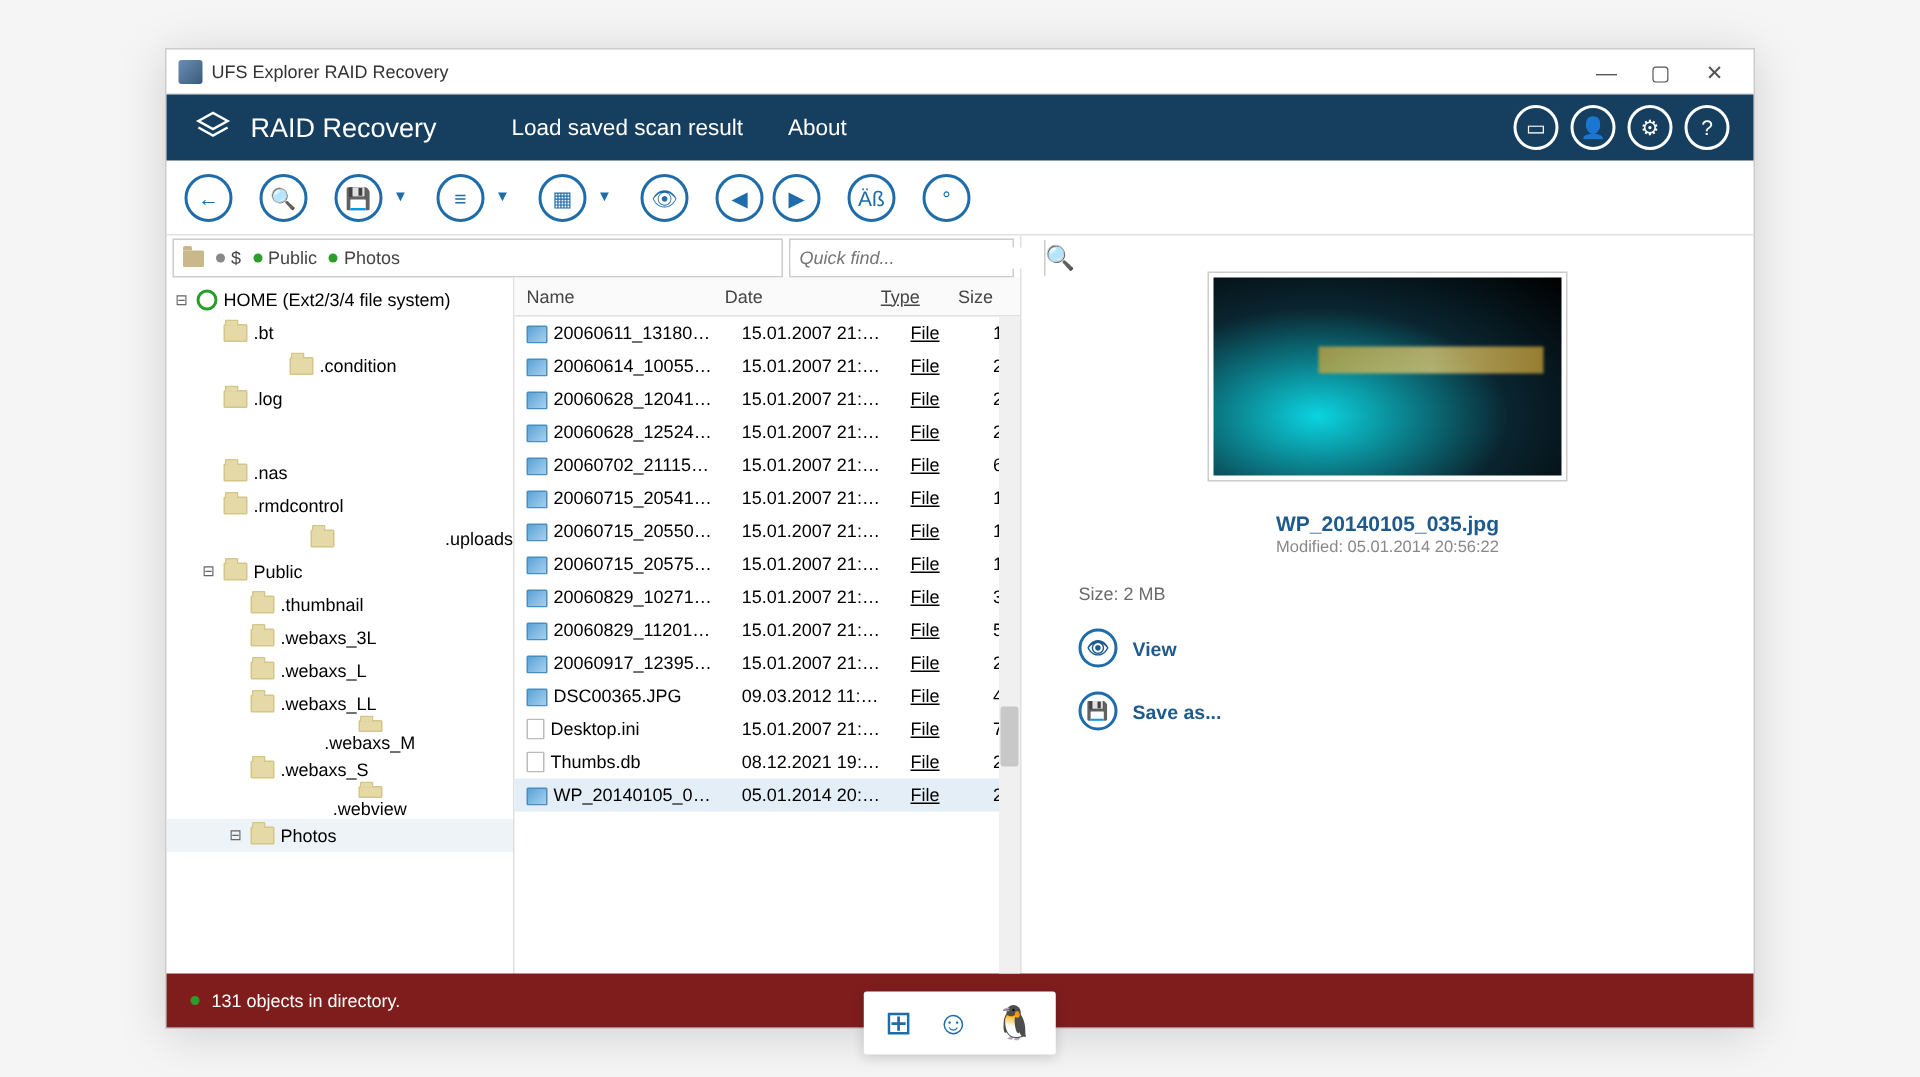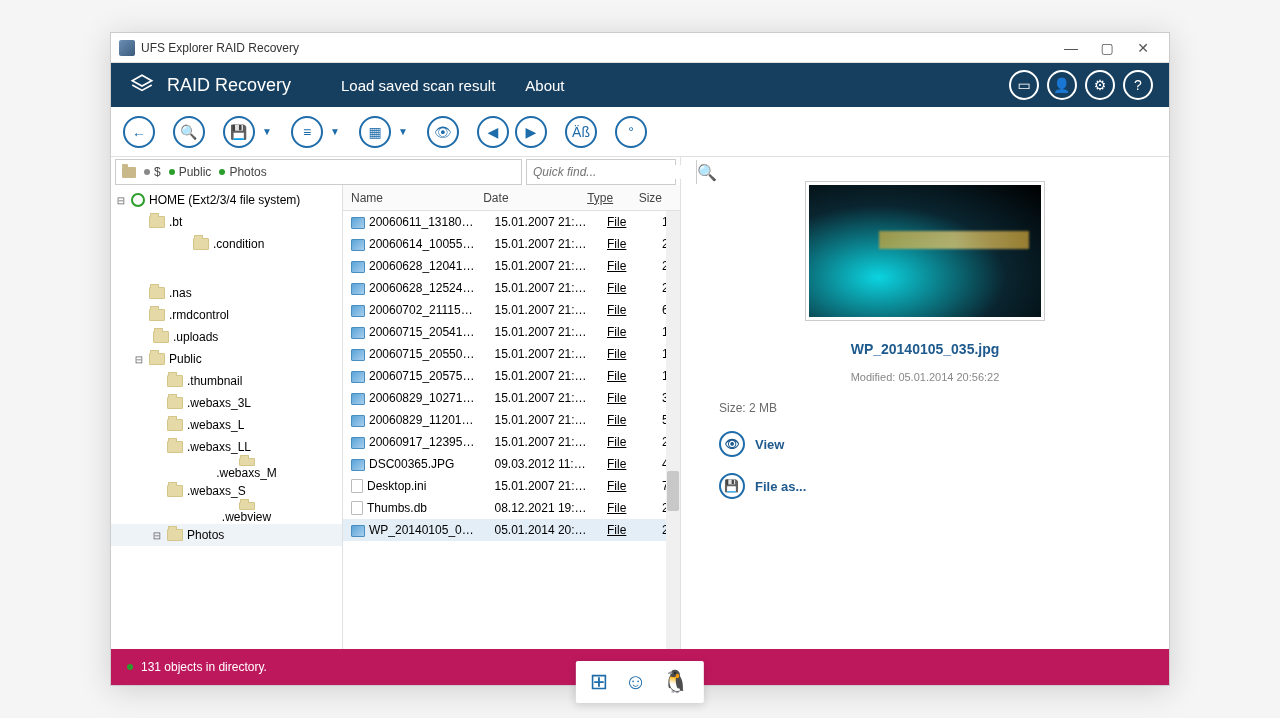--- a/index.html
+++ b/index.html
@@ -49,25 +49,25 @@
 .scroll-thumb { position:absolute; right:1px; width:12px; background:#c8c8c8; border-radius:2px; }
 .findbar { width:150px; height:26px; border:1px solid #ccc; margin:2px 4px 0 0; display:flex; align-items:center; }
 .findbar input { border:none; outline:none; flex:1; font-size:12px; font-style:italic; color:#15803d; padding:0 6px; }
 .findbar .sbtn { width:22px; height:100%; border-left:1px solid #ccc; display:flex; align-items:center; justify-content:center; color:#666; cursor:pointer; }
 .topbars { display:flex; }
 .right { flex:1; padding: 24px 20px; display:flex; flex-direction:column; align-items:center; }
 .preview { width:240px; height:140px; border:1px solid #ccc; padding:3px; background:#fff; }
 .preview-inner { width:100%; height:100%; background: radial-gradient(ellipse at 30% 70%, #0bd4e0 0%, #0a2530 55%, #000 100%); position:relative; overflow:hidden; }
 .preview-inner::after { content:''; position:absolute; left:30%; right:5%; top:35%; height:18px; background:linear-gradient(90deg, #d4a838, #f5d878, #d4a838); opacity:0.7; filter:blur(1px); }
 .pname { margin-top:20px; font-size:14px; font-weight:600; color:#1e5a8e; }
-.pmod { font-size:11px; color:#888; margin-top:14px; }
+.pmod { font-size:11px; color:#888; margin-top:2px; }
 .psize { font-size:12px; color:#6a6a6a; margin-top:18px; align-self:flex-start; margin-left:18px; }
 .paction { display:flex; align-items:center; gap:10px; margin-top:16px; align-self:flex-start; margin-left:18px; color:#1e5a8e; font-weight:600; font-size:13px; cursor:pointer; }
 .paction .circ { width:26px; height:26px; border:2px solid #1e6caa; border-radius:50%; display:flex; align-items:center; justify-content:center; font-size:12px; }
-.footer { background:#be185d; height:36px; display:flex; align-items:center; padding:0 16px; color:#fff; font-size:12px; }
+.footer { background:#7f1d1d; height:36px; display:flex; align-items:center; padding:0 16px; color:#fff; font-size:12px; }
 .footer .dot.green { margin-right:8px; }
 .osbadge { position:absolute; left:50%; transform:translateX(-50%); bottom:-18px; background:#fff; padding:8px 14px; display:flex; gap:16px; box-shadow:0 2px 8px rgba(0,0,0,0.15); border-radius:2px; }
 .osbadge span { font-size:22px; color:#1e6caa; }
 .penguin { color:#333 !important; }
 </style>
 </head>
 <body>
 
 <div class="window">
   <div class="titlebar">
@@ -153,31 +153,36 @@
             <div class="tree-row" style="padding-left: 22px;">
               <span class="tw"></span>
               <span class="ficon"></span>
               <span>.bt</span>
             </div>
             <div class="tree-row" style="padding-left: 22px; margin-left: 44px;">
               <span class="tw"></span>
               <span class="ficon"></span>
               <span>.condition</span>
             </div>
+            <div class="tree-row" style="padding-left: 22px;">
+              <span class="tw"></span>
+              <span class="ficon"></span>
+              <span>.log</span>
+            </div>
             <div class="tree-row" style="padding-left: 22px; margin-top: 27px;">
               <span class="tw"></span>
               <span class="ficon"></span>
               <span>.nas</span>
             </div>
             <div class="tree-row" style="padding-left: 22px;">
               <span class="tw"></span>
               <span class="ficon"></span>
               <span>.rmdcontrol</span>
             </div>
-            <div class="tree-row" style="padding-left: 26px;">
+            <div class="tree-row" style="padding-left: 10px; justify-content: space-between;">
               <span class="tw"></span>
               <span class="ficon"></span>
               <span>.uploads</span>
             </div>
             <div class="tree-row" style="padding-left: 22px;">
               <span class="tw">⊟</span>
               <span class="ficon"></span>
               <span>Public</span>
             </div>
             <div class="tree-row" style="padding-left: 40px;">
@@ -332,21 +337,21 @@
         </div>
       <div class="pname">WP_20140105_035.jpg</div>
       <div class="pmod">Modified: 05.01.2014 20:56:22</div>
       <div class="psize">Size: 2 MB</div>
       <div class="paction">
         <span class="circ">👁</span>
         <span>View</span>
       </div>
       <div class="paction">
         <span class="circ">💾</span>
-        <span>File as...</span>
+        <span>Save as...</span>
       </div>
     </div>
   </div>
 
   <div class="footer">
     <span class="dot green"></span>
     <span>131 objects in directory.</span>
   </div>
 
   <div class="osbadge">

